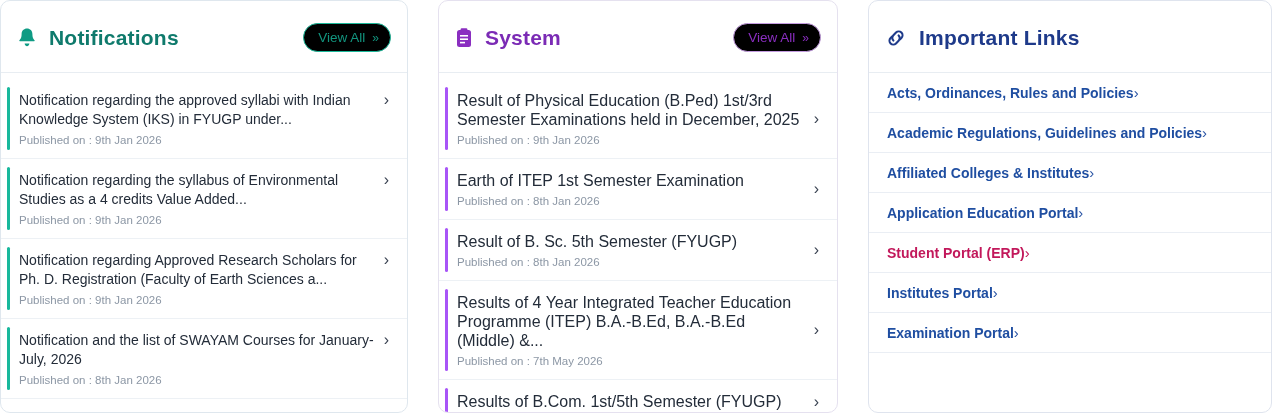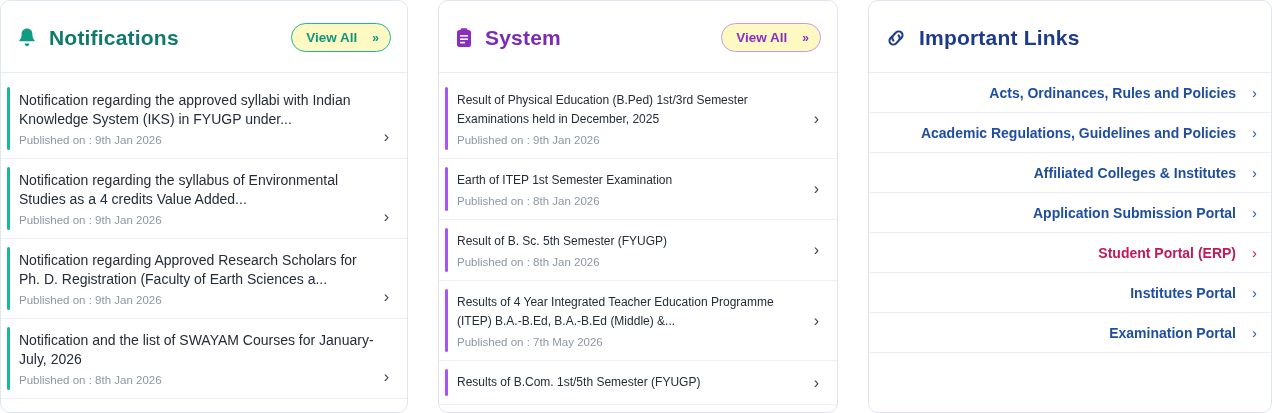--- a/index.html
+++ b/index.html
@@ -42,44 +42,44 @@
   .head-title {
     font-size: 21px;
     font-weight: bold;
     letter-spacing: .2px;
   }
   .head-icon { display: flex; align-items: center; }
 
   .view-all {
     display: inline-flex;
     align-items: center;
-    gap: 15px;
+    gap: 7px;
     border-radius: 999px;
     padding: 6px 12px 6px 14px;
     font-size: 13.5px;
-    font-weight: bold;
-    background: #fef9c3;
+    font-weight: normal;
+    background: #000000;
     cursor: pointer;
     white-space: nowrap;
   }
   .va-chevrons { font-size: 12px; letter-spacing: -1px; }
 
   
   #notifications-card {
     width: 408px;
     border-color: #dfe7ee;
   }
   #notifications-card .head-title { color: #0f7a6c; }
   #notifications-card .view-all { color: #12957f; border: 1.5px solid #1bb99a; }
 
   .notif-list { padding: 6px 0 0 0; }
   .notif-item {
     position: relative;
     display: flex;
-    align-items: flex-end;
+    align-items: flex-start;
     justify-content: space-between;
     gap: 10px;
     padding: 12px 14px 12px 18px;
     border-bottom: 1px solid #edf1f5;
     background: #ffffff;
     cursor: pointer;
   }
   .notif-item::before {
     content: "";
     position: absolute;
@@ -128,21 +128,21 @@
   }
   .result-item::before {
     content: "";
     position: absolute;
     left: 6px; top: 8px; bottom: 8px;
     width: 3px;
     border-radius: 2px;
     background: #a855f7;
   }
   .result-title {
-    font-size: 12px;
+    font-size: 16px;
     line-height: 19px;
     color: #232c39;
     font-weight: 500;
   }
   .result-date {
     margin-top: 5px;
     font-size: 11.5px;
     color: #8c97a5;
   }
 
@@ -151,23 +151,23 @@
     width: 404px;
     margin-left: 30px;
     border-color: #dfe4ee;
   }
   #links-card .card-head { border-bottom: 1px solid #e8edf2; }
   #links-card .head-title { color: #1e3a8a; text-align: center; }
 
   .link-item {
     display: flex;
     align-items: center;
-    justify-content: flex-end;
-    gap: 16px;
-    padding: 11px 14px 11px 18px;
+    justify-content: flex-start;
+    gap: 0;
+    padding: 11px 0 11px 18px;
     border-bottom: 1px solid #eaeef4;
     cursor: pointer;
   }
   .link-label {
     font-size: 14px;
     font-weight: bold;
     color: #1f4ea1;
   }
   .link-item.accent .link-label { color: #c2185b; }
   .link-chev { color: #2b55a5; font-size: 15px; }
@@ -305,21 +305,21 @@
       </a>
       <a class="link-item">
         <span class="link-label">Academic Regulations, Guidelines and Policies</span>
         <span class="link-chev">›</span>
       </a>
       <a class="link-item">
         <span class="link-label">Affiliated Colleges &amp; Institutes</span>
         <span class="link-chev">›</span>
       </a>
       <a class="link-item">
-        <span class="link-label">Application Submission Portal</span>
+        <span class="link-label">Application Education Portal</span>
         <span class="link-chev">›</span>
       </a>
       <a class="link-item accent">
         <span class="link-label">Student Portal (ERP)</span>
         <span class="link-chev">›</span>
       </a>
       <a class="link-item">
         <span class="link-label">Institutes Portal</span>
         <span class="link-chev">›</span>
       </a>

